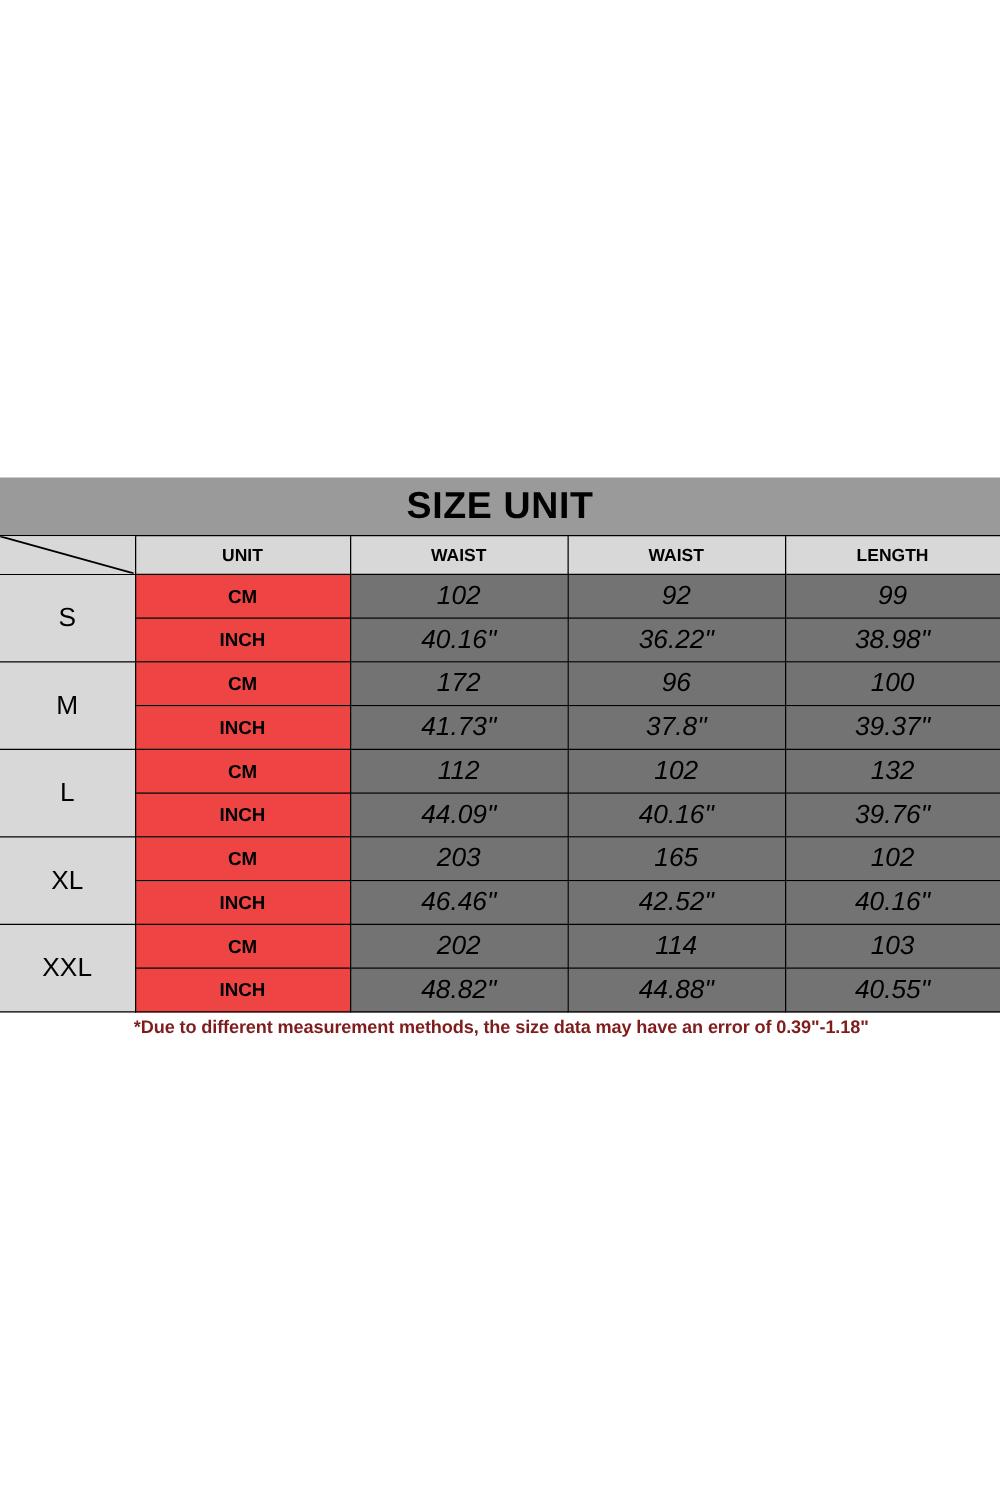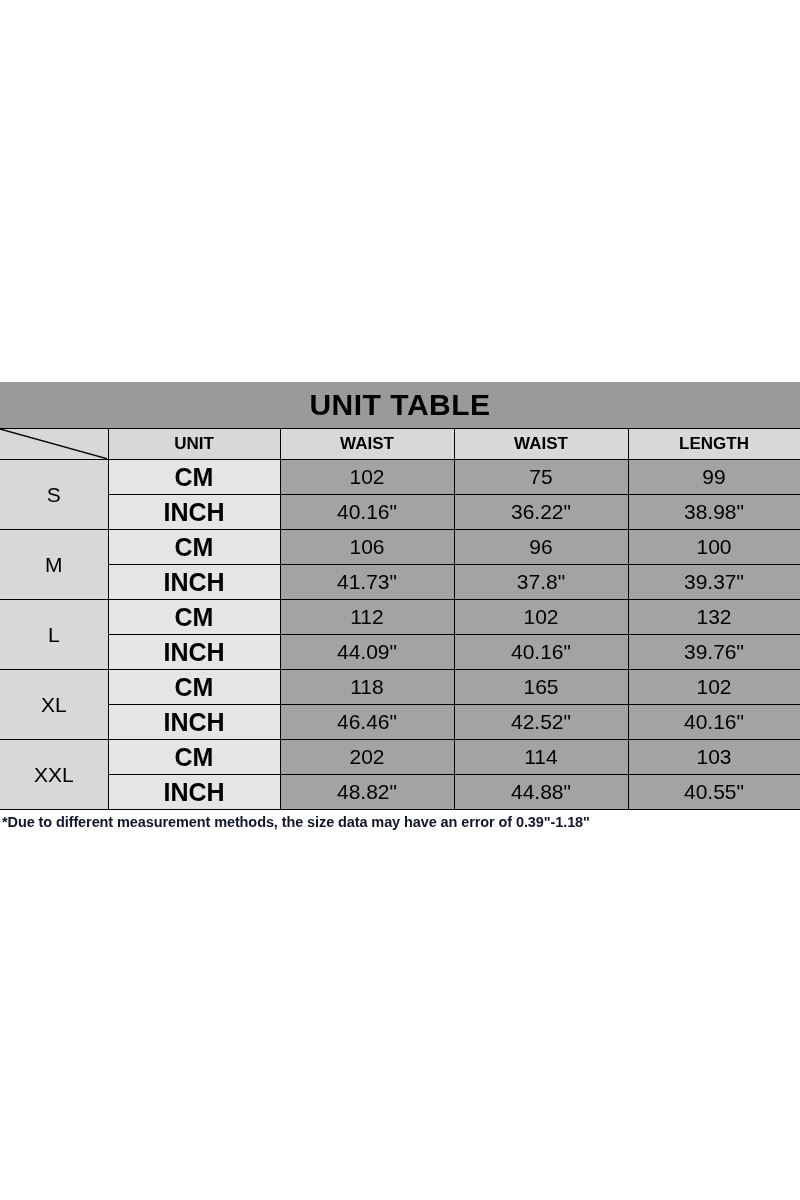--- a/index.html
+++ b/index.html
@@ -58,53 +58,55 @@
     border-left: none !important;
   }
   .corner-cell .diag {
     position: absolute;
     inset: 0;
     display: block;
   }
 
   .head-cell {
     background: #d8d8d8;
-    font-size: 17px;
+    font-size: 14px;
     font-weight: bold;
     height: 30px;
   }
 
   .size-cell {
     background: #d8d8d8;
     font-size: 21px;
     font-weight: normal;
     border-left: none !important;
   }
 
   .unit-cell {
-    background: #e5e5e5;
-    font-size: 25px;
+    background: #ef4444;
+    font-size: 15px;
     font-weight: bold;
     height: 34px;
   }
 
   .val-cell {
-    background: #a3a3a3;
+    background: #737373;
     font-size: 21px;
     font-weight: normal;
     height: 34px;
+    font-style: italic;
   }
 
   .note {
     font-size: 14.5px;
     font-weight: bold;
-    color: #0f172a;
+    color: #7f1d1d;
     font-family: "Liberation Sans", sans-serif;
     padding: 4px 0 0 2px;
     letter-spacing: -0.1px;
+    text-align: center;
   }
 
   col.c-size { width: 108px; }
   col.c-unit { width: 172px; }
   col.c-bust { width: 174px; }
   col.c-waist { width: 174px; }
   col.c-length { width: 172px; }
 </style>
 </head>
 <body>
@@ -113,53 +115,53 @@
   <table class="size-table">
     <colgroup>
       <col class="c-size">
       <col class="c-unit">
       <col class="c-bust">
       <col class="c-waist">
       <col class="c-length">
     </colgroup>
     <tbody>
       <tr>
-        <td class="title-cell" colspan="5">UNIT TABLE</td>
+        <td class="title-cell" colspan="5">SIZE UNIT</td>
       </tr>
 
       <tr>
         <td class="corner-cell">
           <svg class="diag" viewBox="0 0 108 30" preserveAspectRatio="none">
             <line x1="0" y1="0" x2="108" y2="30" stroke="#000000" stroke-width="1.4"></line>
           </svg>
         </td>
         <td class="head-cell">UNIT</td>
         <td class="head-cell">WAIST</td>
         <td class="head-cell">WAIST</td>
         <td class="head-cell">LENGTH</td>
       </tr>
 
       <tr>
         <td class="size-cell" rowspan="2">S</td>
         <td class="unit-cell">CM</td>
         <td class="val-cell">102</td>
-        <td class="val-cell">75</td>
+        <td class="val-cell">92</td>
         <td class="val-cell">99</td>
       </tr>
       <tr>
         <td class="unit-cell">INCH</td>
         <td class="val-cell">40.16"</td>
         <td class="val-cell">36.22"</td>
         <td class="val-cell">38.98"</td>
       </tr>
 
       <tr>
         <td class="size-cell" rowspan="2">M</td>
         <td class="unit-cell">CM</td>
-        <td class="val-cell">106</td>
+        <td class="val-cell">172</td>
         <td class="val-cell">96</td>
         <td class="val-cell">100</td>
       </tr>
       <tr>
         <td class="unit-cell">INCH</td>
         <td class="val-cell">41.73"</td>
         <td class="val-cell">37.8"</td>
         <td class="val-cell">39.37"</td>
       </tr>
 
@@ -173,21 +175,21 @@
       <tr>
         <td class="unit-cell">INCH</td>
         <td class="val-cell">44.09"</td>
         <td class="val-cell">40.16"</td>
         <td class="val-cell">39.76"</td>
       </tr>
 
       <tr>
         <td class="size-cell" rowspan="2">XL</td>
         <td class="unit-cell">CM</td>
-        <td class="val-cell">118</td>
+        <td class="val-cell">203</td>
         <td class="val-cell">165</td>
         <td class="val-cell">102</td>
       </tr>
       <tr>
         <td class="unit-cell">INCH</td>
         <td class="val-cell">46.46"</td>
         <td class="val-cell">42.52"</td>
         <td class="val-cell">40.16"</td>
       </tr>
 

